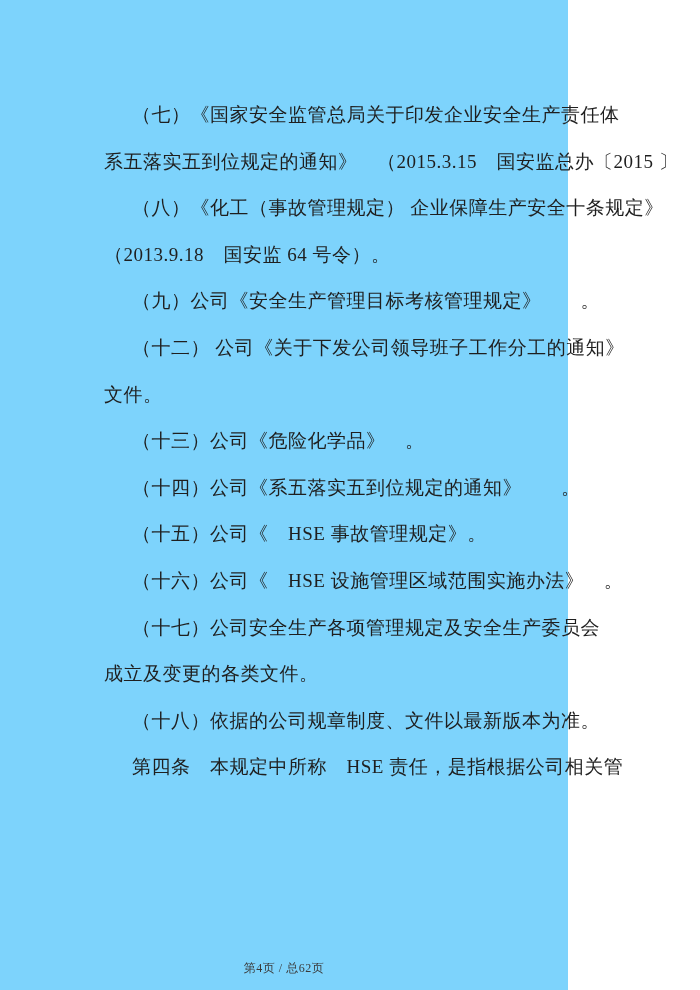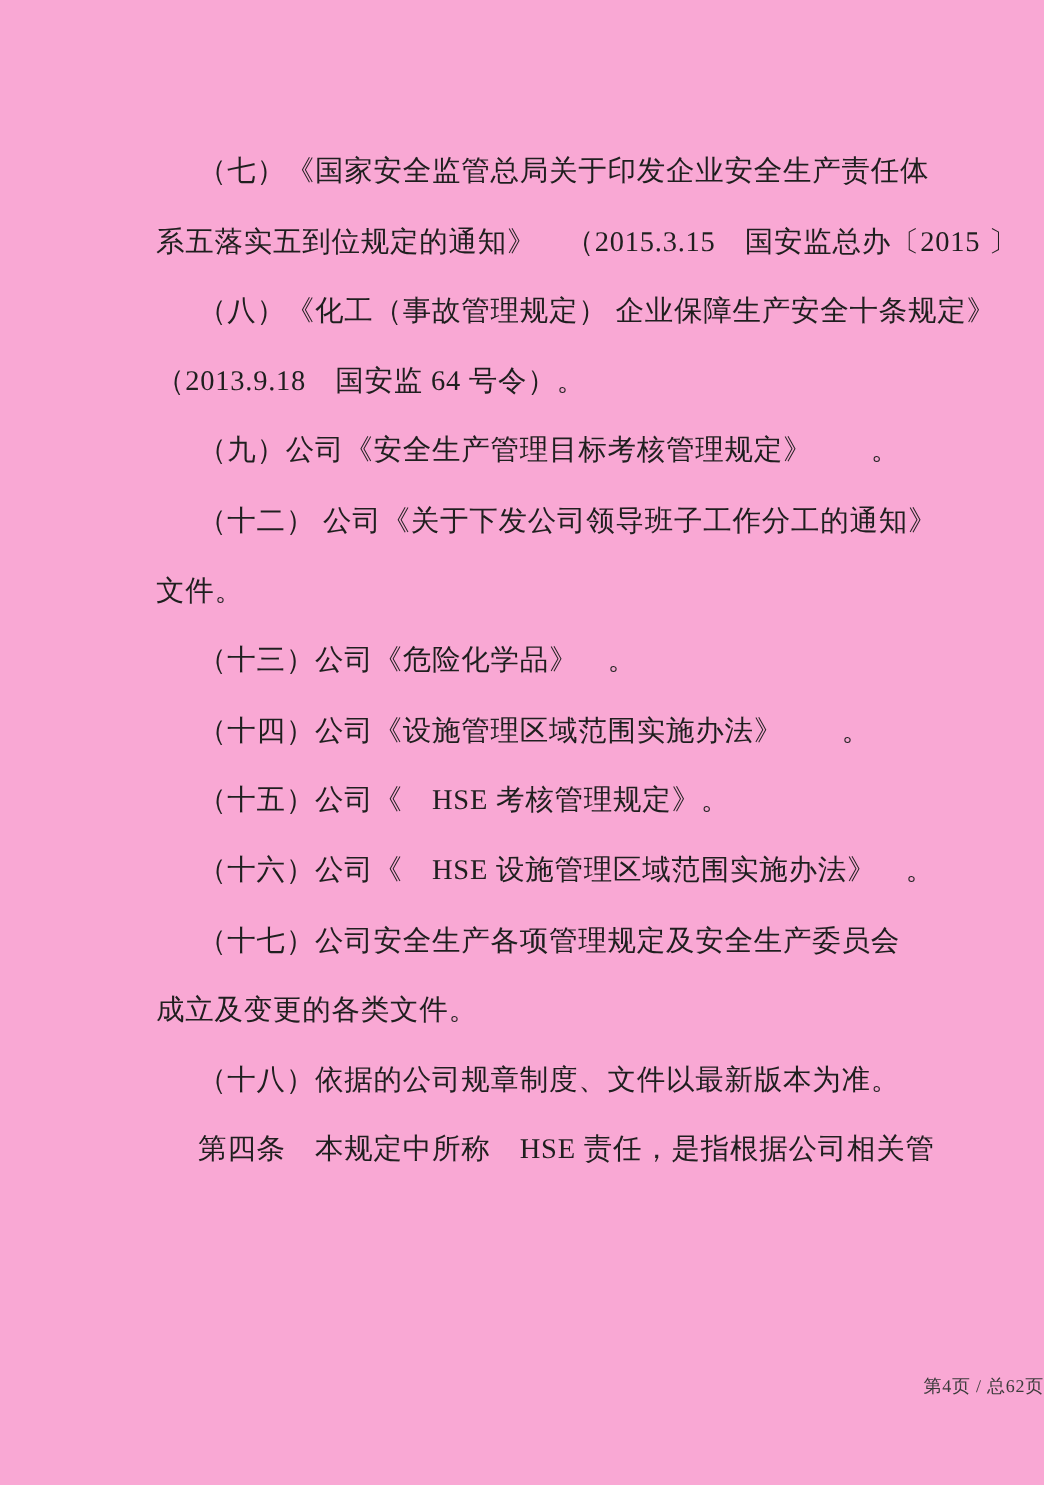--- a/index.html
+++ b/index.html
@@ -5,23 +5,23 @@
   * { margin: 0; padding: 0; box-sizing: border-box; }
   html, body {
     width: 700px;
     height: 990px;
     background: #ffffff;
     font-family: "Liberation Serif", "DejaVu Serif", serif;
     overflow: hidden;
   }
   .page {
     position: relative;
-    width: 696px;
+    width: 568px;
     height: 990px;
-    background: #f9a8d4;
+    background: #7dd3fc;
   }
   .doc-body {
     position: absolute;
     left: 104px;
     right: 90px;
     top: 92px;
   }
   .line {
     height: 46.6px;
     line-height: 46.6px;
@@ -30,42 +30,42 @@
     white-space: nowrap;
     letter-spacing: 0.5px;
   }
   .line.indent {
     padding-left: 28px;
   }
   .page-footer {
     position: absolute;
     left: 0;
     right: 0;
-    top: 916px;
-    text-align: right;
+    top: 960px;
+    text-align: center;
     font-size: 12px;
     color: #3a3a3a;
     letter-spacing: 0.5px;
   }
 </style>
 </head>
 <body>
 
 <div class="page">
   <div class="doc-body">
     <div class="line indent">（七）《国家安全监管总局关于印发企业安全生产责任体</div>
     <div class="line">系五落实五到位规定的通知》　（2015.3.15　国安监总办〔2015 〕</div>
     <div class="line indent">（八）《化工（事故管理规定） 企业保障生产安全十条规定》</div>
     <div class="line">（2013.9.18　国安监 64 号令）。</div>
     <div class="line indent">（九）公司《安全生产管理目标考核管理规定》　　。</div>
     <div class="line indent">（十二） 公司《关于下发公司领导班子工作分工的通知》</div>
     <div class="line">文件。</div>
     <div class="line indent">（十三）公司《危险化学品》　。</div>
-    <div class="line indent">（十四）公司《设施管理区域范围实施办法》　　。</div>
-    <div class="line indent">（十五）公司《　HSE 考核管理规定》。</div>
+    <div class="line indent">（十四）公司《系五落实五到位规定的通知》　　。</div>
+    <div class="line indent">（十五）公司《　HSE 事故管理规定》。</div>
     <div class="line indent">（十六）公司《　HSE 设施管理区域范围实施办法》　。</div>
     <div class="line indent">（十七）公司安全生产各项管理规定及安全生产委员会</div>
     <div class="line">成立及变更的各类文件。</div>
     <div class="line indent">（十八）依据的公司规章制度、文件以最新版本为准。</div>
     <div class="line indent">第四条　本规定中所称　HSE 责任，是指根据公司相关管</div>
   </div>
   <div class="page-footer">
     <span>第4页 / 总62页</span>
   </div>
 </div>

